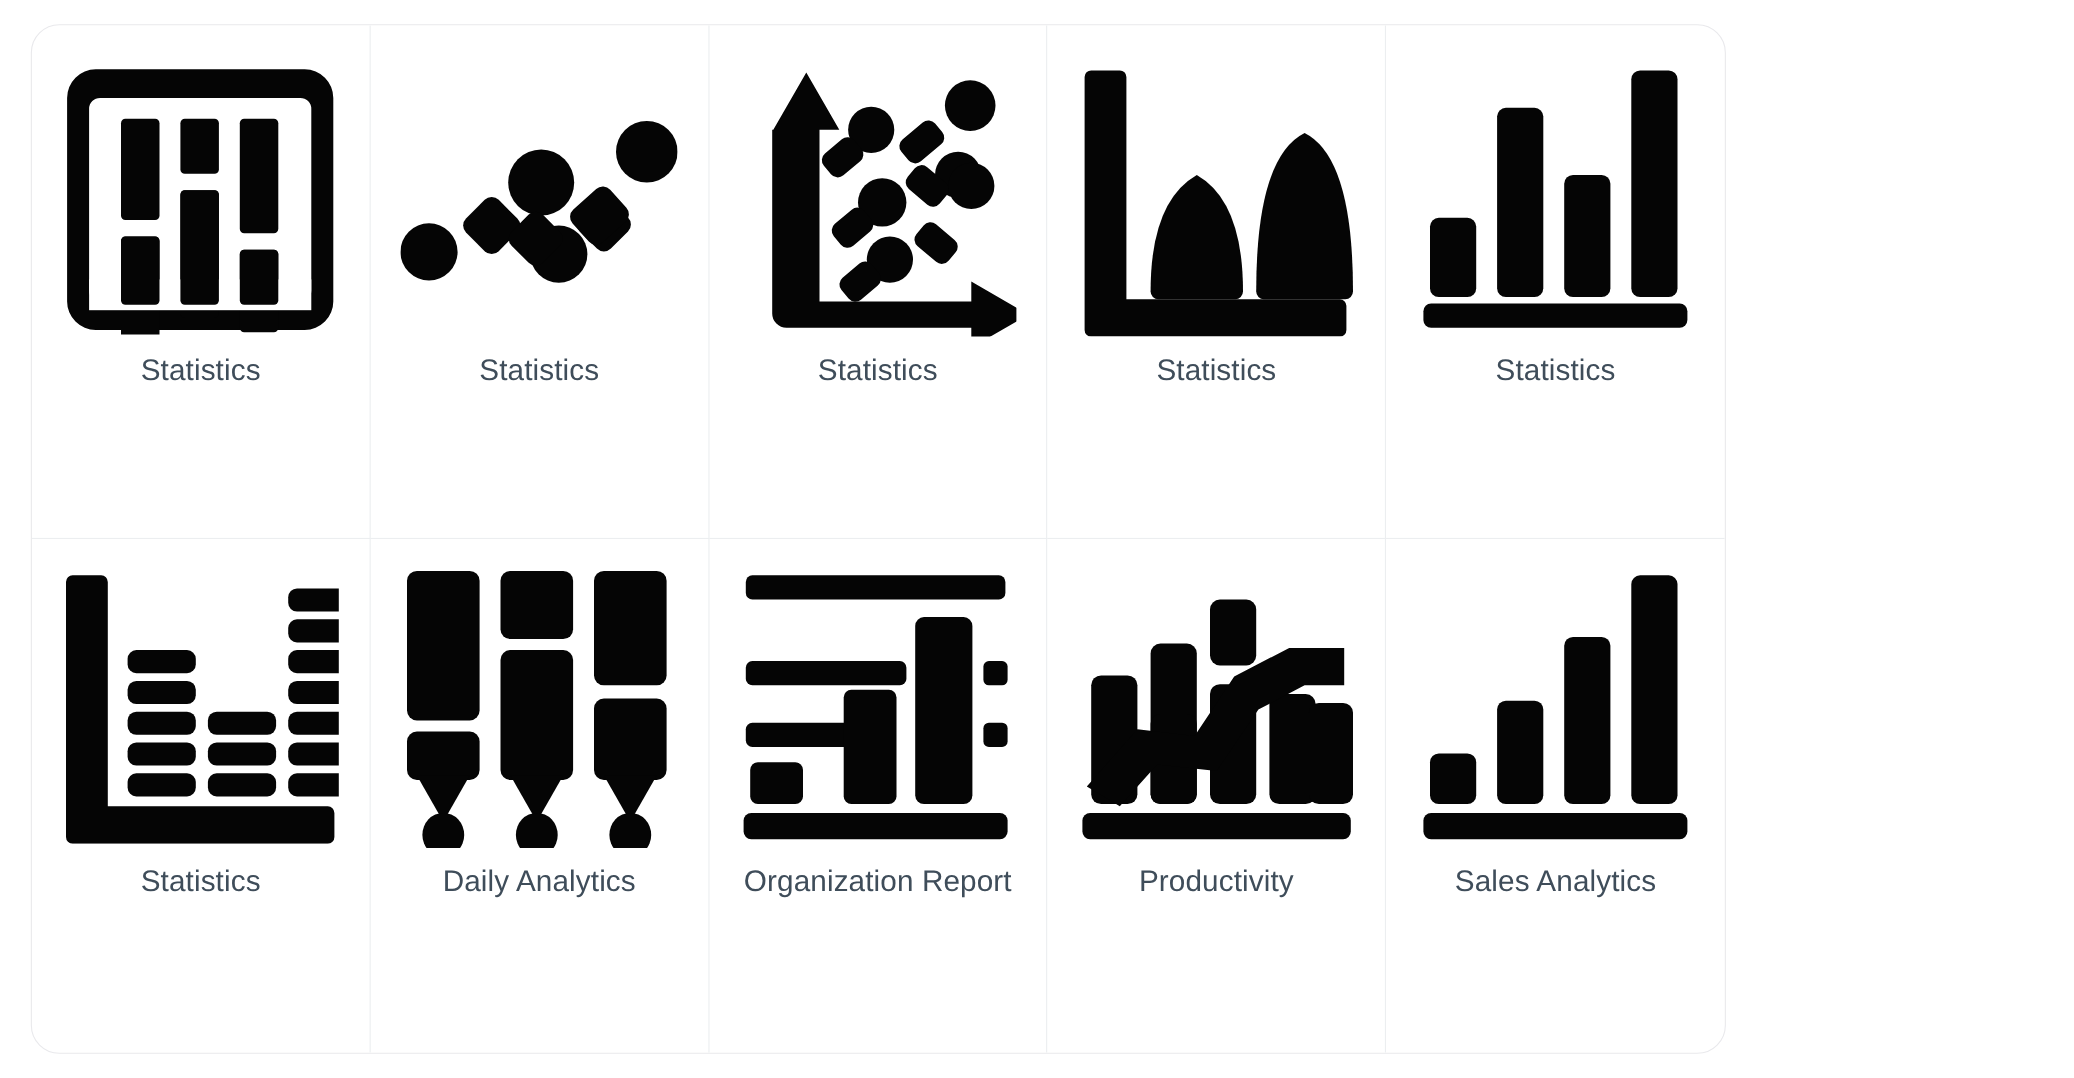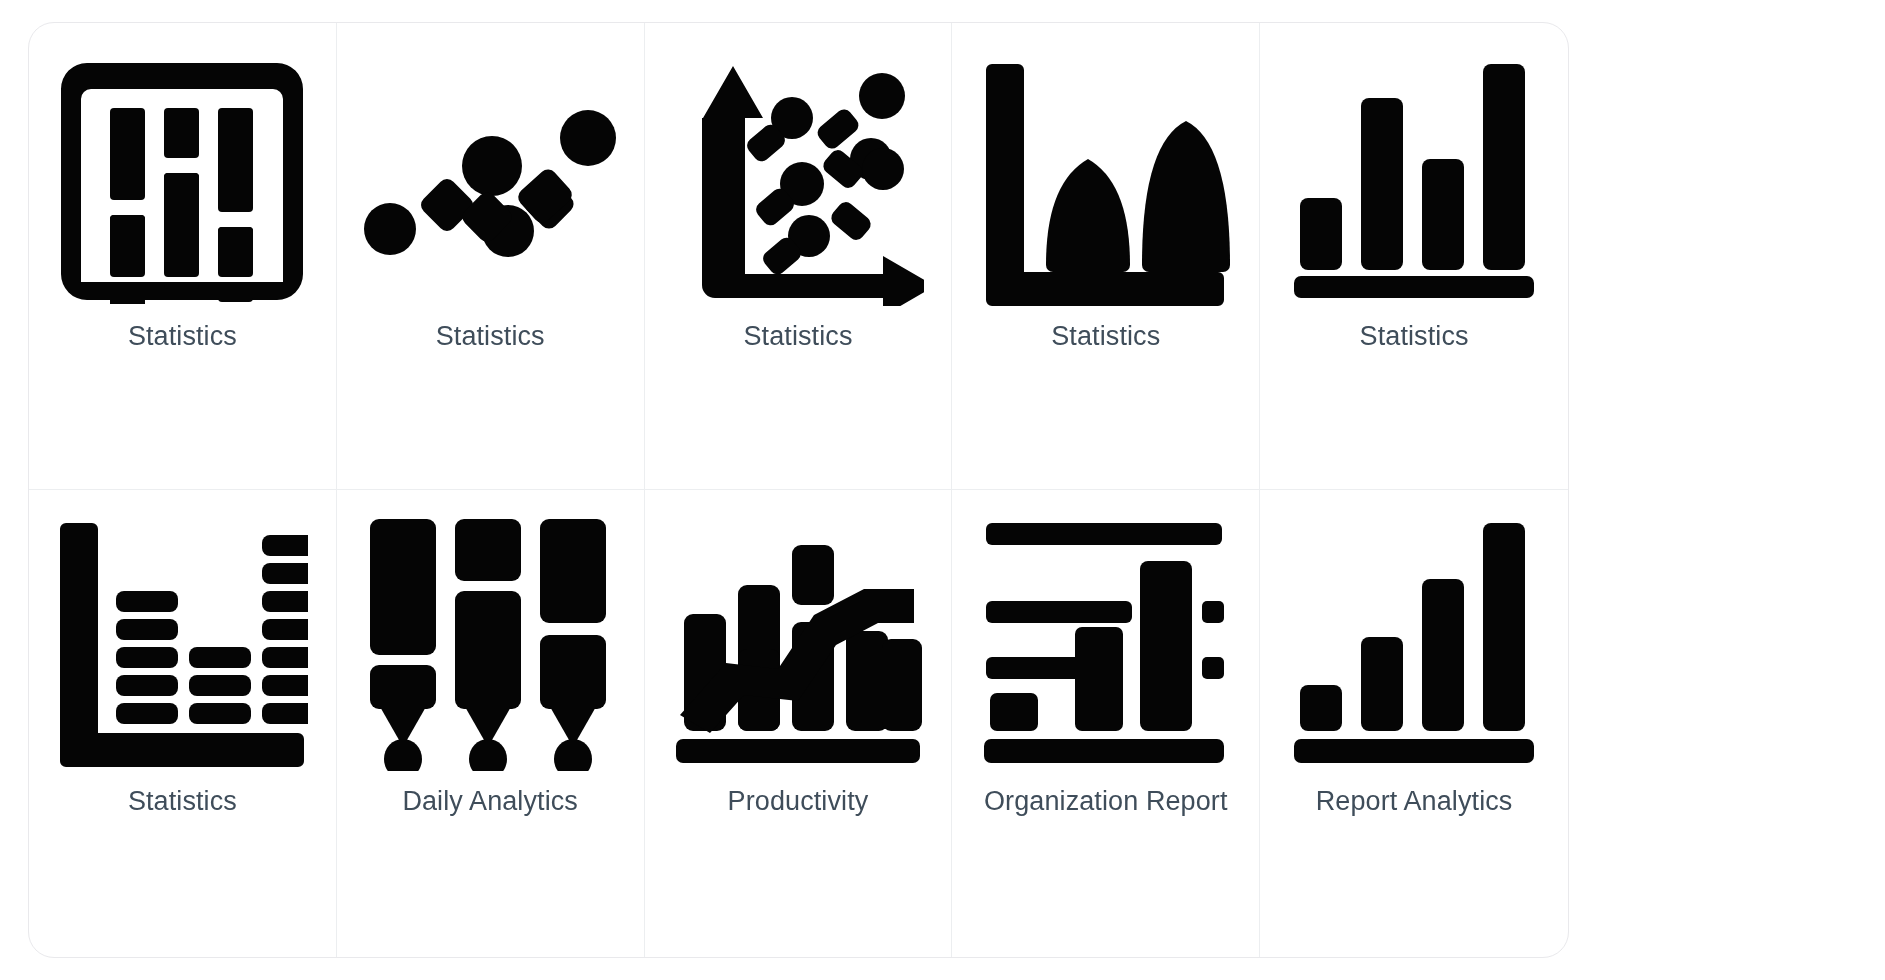--- a/index.html
+++ b/index.html
@@ -192,64 +192,64 @@
 
           <rect x="176" y="6" width="66" height="104" rx="9"></rect>
           <rect x="176" y="122" width="66" height="74" rx="9"></rect>
           <path d="M185 192 h48 l-24 42 z"></path>
           <ellipse cx="209" cy="246" rx="19" ry="20"></ellipse>
         </svg>
       </div>
       <div class="label">Daily Analytics</div>
     </div>
 
-    <div class="cell col3 row2">
-      <div class="icon-wrap">
-        <svg width="252" height="250" viewBox="0 0 252 250" fill="#050505" aria-hidden="true">
-
-          <rect x="12" y="97" width="42" height="117" rx="9"></rect>
-          <rect x="66" y="68" width="42" height="146" rx="9"></rect>
-          <rect x="120" y="105" width="42" height="109" rx="9"></rect>
-          <rect x="120" y="28" width="42" height="60" rx="9"></rect>
-          <rect x="66" y="132" width="42" height="82" rx="9"></rect>
-          <rect x="174" y="114" width="42" height="100" rx="9"></rect>
-          <rect x="210" y="122" width="40" height="92" rx="9"></rect>
-
-          <path d="M8 198 l46 -52 l52 6 l36 -54 l50 -26 h50 v34 h-36 l-42 22 l-38 56 l-54 -6 l-34 38 z"></path>
-
-          <rect x="4" y="222" width="244" height="24" rx="7"></rect>
-        </svg>
-      </div>
-      <div class="label">Productivity</div>
-    </div>
-
     <div class="cell col4 row2">
       <div class="icon-wrap">
         <svg width="252" height="250" viewBox="0 0 252 250" fill="#050505" aria-hidden="true">
           <rect x="6" y="6" width="236" height="22" rx="6"></rect>
           <rect x="6" y="84" width="146" height="22" rx="6"></rect>
           <rect x="222" y="84" width="22" height="22" rx="5"></rect>
           <rect x="6" y="140" width="96" height="22" rx="6"></rect>
           <rect x="222" y="140" width="22" height="22" rx="5"></rect>
           <rect x="10" y="176" width="48" height="38" rx="7"></rect>
           <rect x="95" y="110" width="48" height="104" rx="7"></rect>
           <rect x="160" y="44" width="52" height="170" rx="8"></rect>
           <rect x="4" y="222" width="240" height="24" rx="7"></rect>
         </svg>
       </div>
       <div class="label">Organization Report</div>
     </div>
 
+    <div class="cell col3 row2">
+      <div class="icon-wrap">
+        <svg width="252" height="250" viewBox="0 0 252 250" fill="#050505" aria-hidden="true">
+
+          <rect x="12" y="97" width="42" height="117" rx="9"></rect>
+          <rect x="66" y="68" width="42" height="146" rx="9"></rect>
+          <rect x="120" y="105" width="42" height="109" rx="9"></rect>
+          <rect x="120" y="28" width="42" height="60" rx="9"></rect>
+          <rect x="66" y="132" width="42" height="82" rx="9"></rect>
+          <rect x="174" y="114" width="42" height="100" rx="9"></rect>
+          <rect x="210" y="122" width="40" height="92" rx="9"></rect>
+
+          <path d="M8 198 l46 -52 l52 6 l36 -54 l50 -26 h50 v34 h-36 l-42 22 l-38 56 l-54 -6 l-34 38 z"></path>
+
+          <rect x="4" y="222" width="244" height="24" rx="7"></rect>
+        </svg>
+      </div>
+      <div class="label">Productivity</div>
+    </div>
+
     <div class="cell col5 row2">
       <div class="icon-wrap">
         <svg width="252" height="250" viewBox="0 0 252 250" fill="#050505" aria-hidden="true">
           <rect x="12" y="168" width="42" height="46" rx="8"></rect>
           <rect x="73" y="120" width="42" height="94" rx="8"></rect>
           <rect x="134" y="62" width="42" height="152" rx="8"></rect>
           <rect x="195" y="6" width="42" height="208" rx="8"></rect>
           <rect x="6" y="222" width="240" height="24" rx="7"></rect>
         </svg>
       </div>
-      <div class="label">Report Analytics</div>
+      <div class="label">Sales Analytics</div>
     </div>
 
   </div>
 </div>
 
 </body></html>

